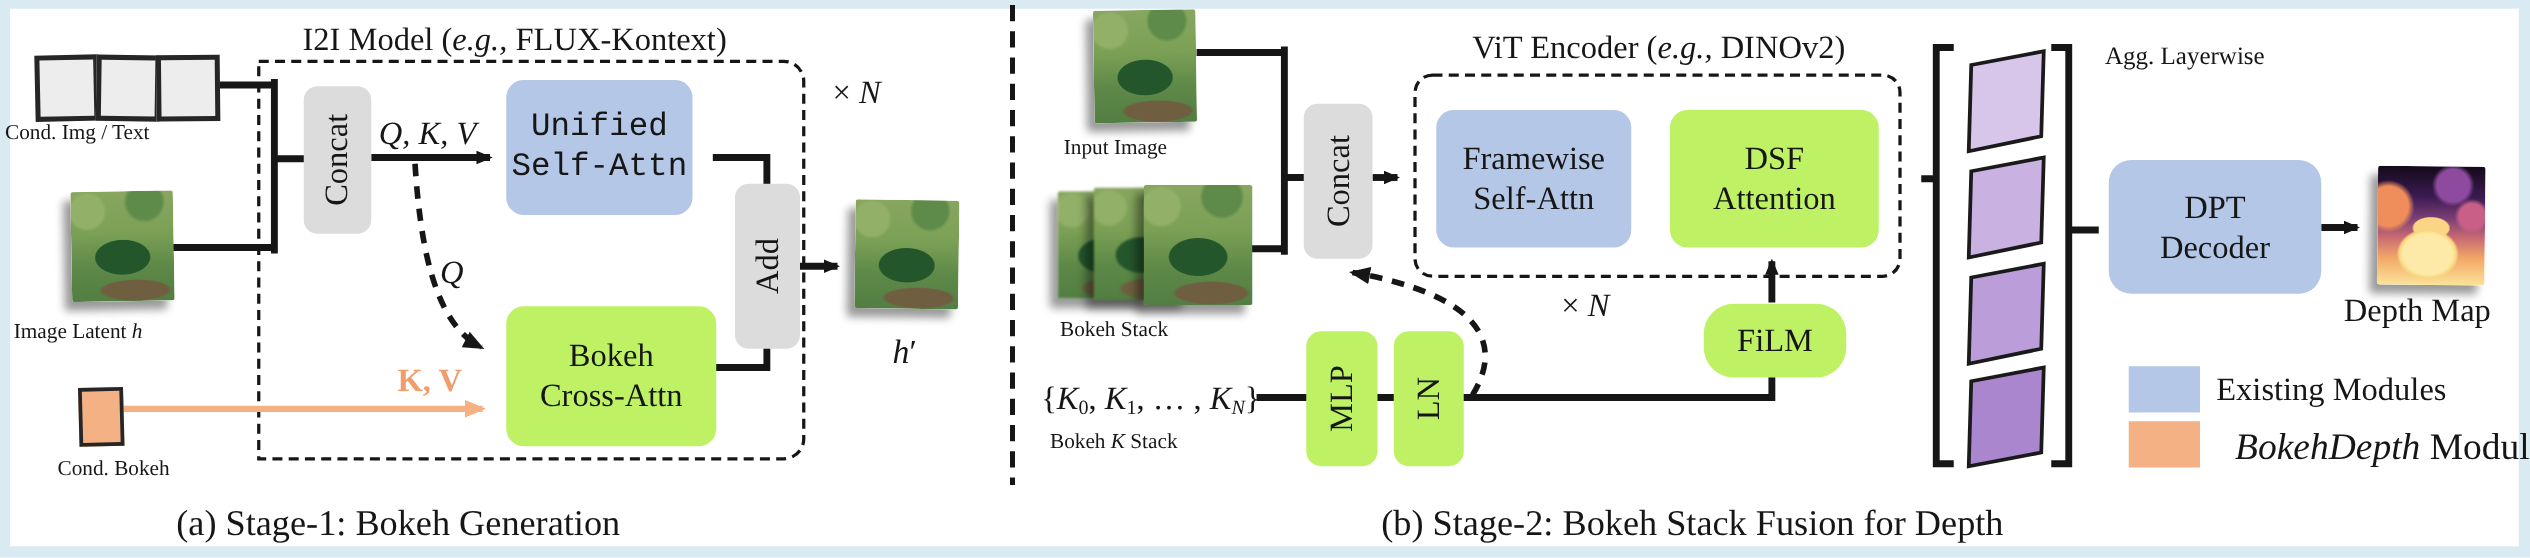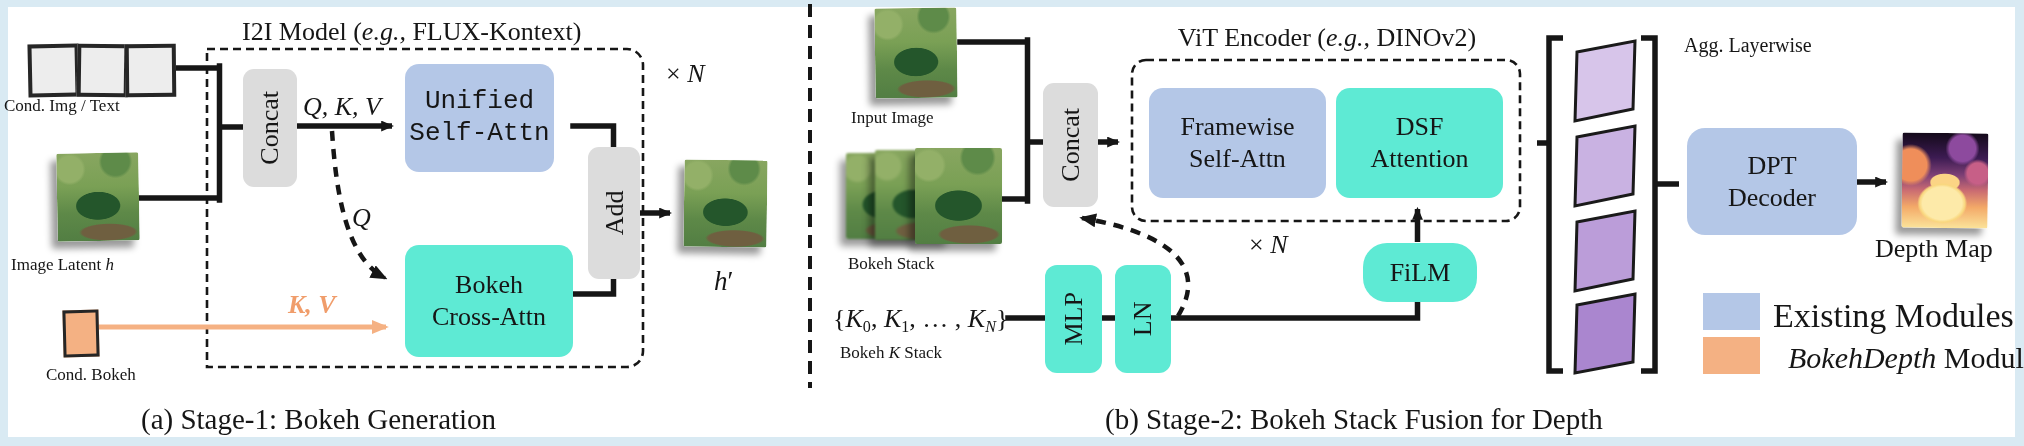--- a/index.html
+++ b/index.html
@@ -9,21 +9,21 @@
     font-family:"Liberation Serif", serif; color:#161616;
   }
   #paper{position:absolute; left:8px; top:7px; right:9px; bottom:9px; background:#ffffff;}
   svg.layer{position:absolute; left:0; top:0; width:2024px; height:446px; pointer-events:none;}
   
   .box{
     position:absolute; display:flex; align-items:center; justify-content:center;
     text-align:center; border-radius:14px; font-size:26px; line-height:1.22;
   }
   .blue{background:#b4c7e7;}
-  .orangebg{background:#5eead4;}
+  .orangebg{background:#bef264;}
   .gray{background:#dcdcdc; border-radius:11px;}
   .vtext span{transform:rotate(-90deg); white-space:nowrap; display:block;}
   
   .lab{position:absolute; font-size:17px; white-space:nowrap;}
   .math{font-style:italic;}
   .cap{position:absolute; font-size:29px; text-align:left; white-space:nowrap;}
   .ttl{position:absolute; font-size:26px; text-align:center; white-space:nowrap;}
   .sb{font-size:0.62em; vertical-align:-0.28em; font-style:normal;}
   .sbi{font-size:0.62em; vertical-align:-0.28em; font-style:italic;}
   
@@ -49,21 +49,21 @@
     background:
       radial-gradient(ellipse 44% 33% at 47% 74%, #fdeaa9 0 52%, #f9d77f 60%, rgba(0,0,0,0) 66%),
       radial-gradient(ellipse 28% 15% at 50% 52%, #fbd485 0 58%, rgba(0,0,0,0) 64%),
       radial-gradient(circle at 10% 34%, #ef8e5a 0 16%, rgba(0,0,0,0) 21%),
       radial-gradient(circle at 88% 42%, #c75f87 0 11%, rgba(0,0,0,0) 15%),
       radial-gradient(circle at 70% 16%, #8d4a9e 0 13%, rgba(0,0,0,0) 17%),
       linear-gradient(180deg,#140a1a 0%,#3c1b52 26%,#7c3f75 44%,#c96a72 60%,#f3a968 78%,#fbe39a 100%);
   }
   .swatch{position:absolute; width:57px; height:37px;}
   .klabel{position:absolute; font-size:26px; white-space:nowrap;}
-  .kv{color:#f09d6b; font-weight:bold; font-style:italic;}
+  .kv{color:#f09d6b; font-weight:bold; margin-left:30px;}
   .agg{position:absolute; font-size:20px; line-height:1.2; white-space:nowrap;}
 </style>
 </head>
 <body>
 
 <div id="stage">
   <div id="paper"></div>
 
   <svg class="layer" viewBox="0 0 2024 446">
     <defs>
@@ -175,21 +175,21 @@
   </div>
 
   <div class="box gray vtext" style="left:1043px; top:83px; width:55px; height:124px;">
     <span>Concat</span>
   </div>
 
   <div class="ttl" style="left:1162px; top:23px; width:330px;">
     <span>ViT Encoder (</span><i>e.g.,</i><span> DINOv2)</span>
   </div>
 
-  <div class="box blue" style="left:1149px; top:88px; width:177px; height:110px;">
+  <div class="box blue" style="left:1149px; top:88px; width:156px; height:110px;">
     <div>
       <div>Framewise</div>
       <div>Self-Attn</div>
     </div>
   </div>
 
   <div class="box orangebg" style="left:1336px; top:88px; width:167px; height:110px;">
     <div>
       <div>DSF</div>
       <div>Attention</div>
@@ -219,20 +219,20 @@
     <div>
       <div>DPT</div>
       <div>Decoder</div>
     </div>
   </div>
 
   <div class="depth" style="left:1902px; top:133px; width:86px; height:95px; transform:rotate(0.6deg);"></div>
   <div class="lab" style="left:1875px; top:234px; font-size:26px;">Depth Map</div>
 
   <div class="swatch" style="left:1703px; top:293px; background:#b4c7e7;"></div>
-  <div class="lab" style="left:1773px; top:297px; font-size:34px;">Existing Modules</div>
+  <div class="lab" style="left:1773px; top:297px; font-size:26px;">Existing Modules</div>
   <div class="swatch" style="left:1703px; top:337px; background:#f4b183;"></div>
   <div class="lab" style="left:1788px; top:341px; font-size:30px;">
     <i>BokehDepth</i><span> Modules</span>
   </div>
 
   <div class="cap" style="left:1105px; top:403px; width:430px;">(b) Stage-2: Bokeh Stack Fusion for Depth</div>
 </div>
 
 </body></html>

